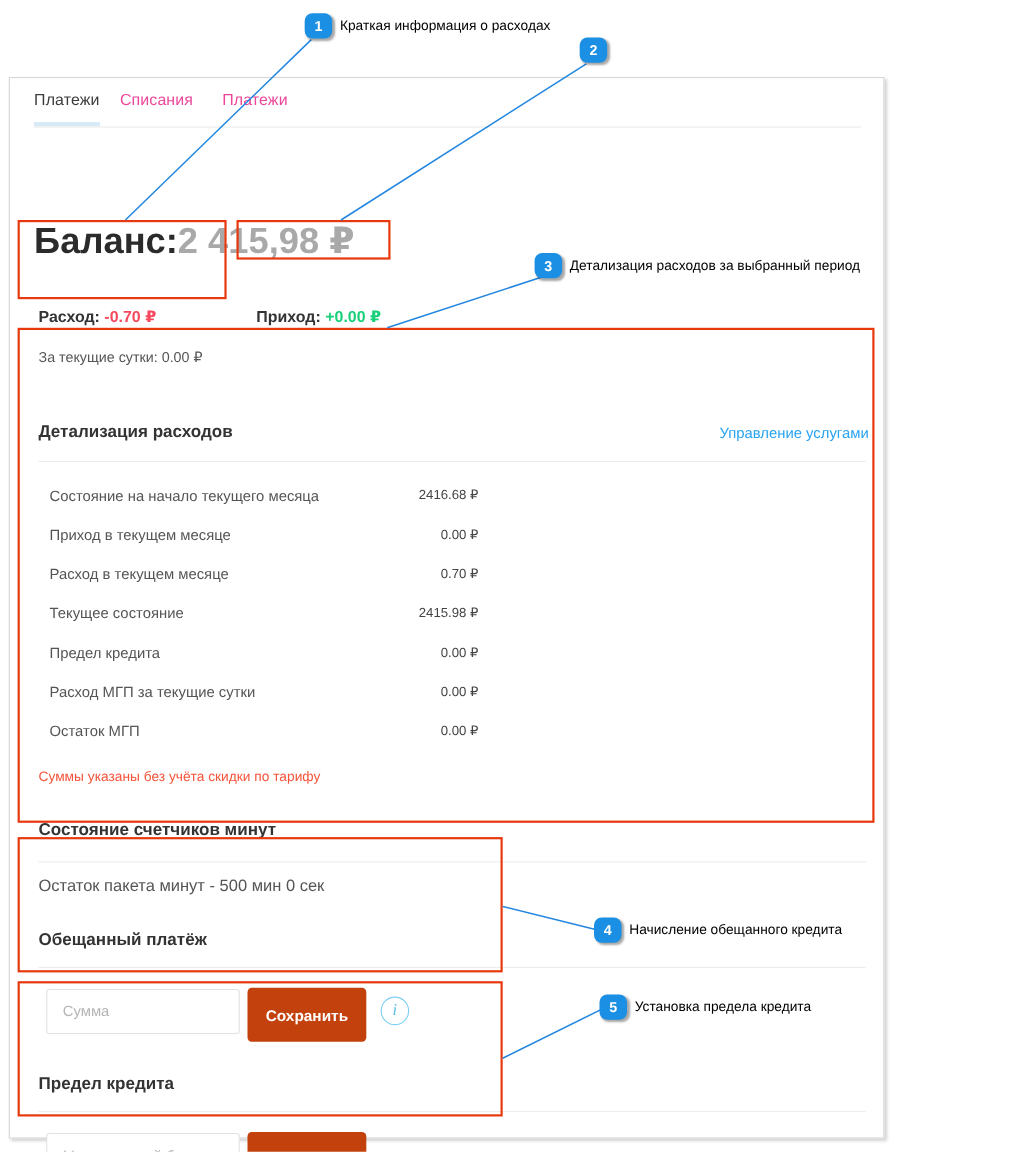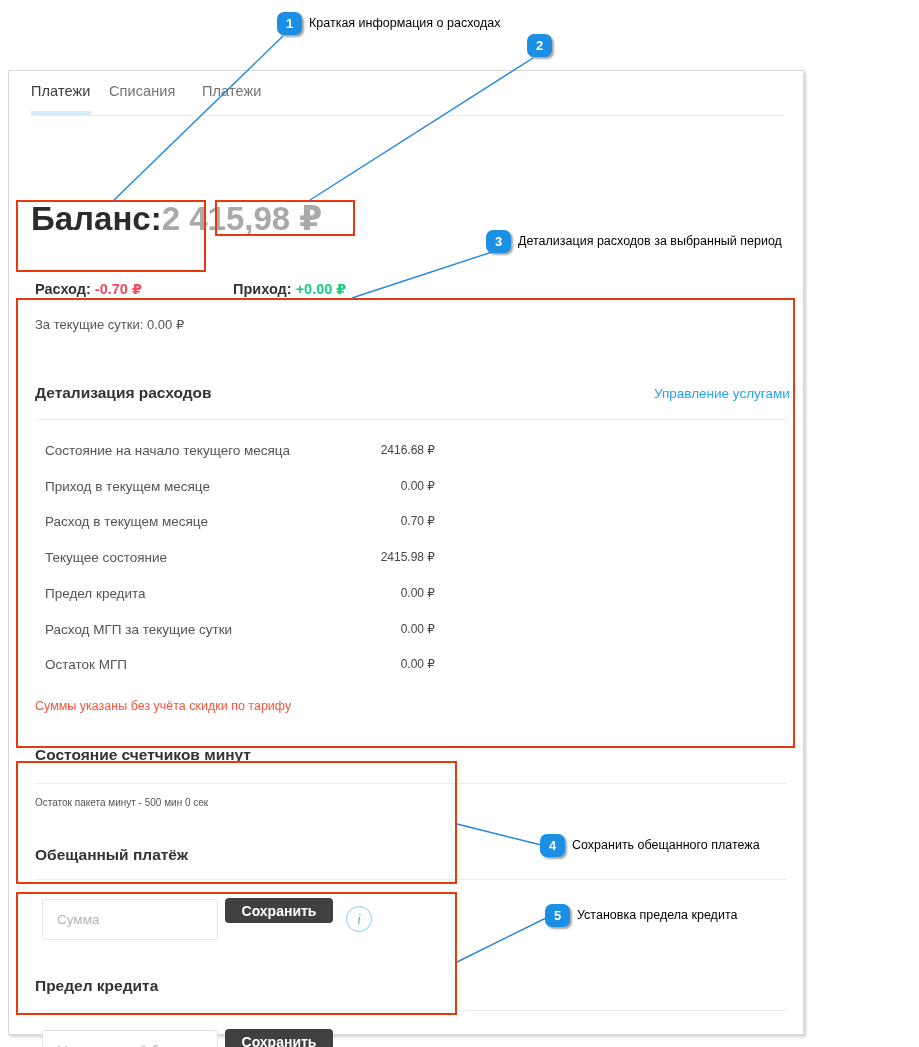--- a/index.html
+++ b/index.html
@@ -17,21 +17,21 @@
   .app-card{
     position:absolute;left:8px;top:70px;width:796px;height:965px;
     background:#fff;border:1px solid #d8d8d8;
     box-shadow:2px 2px 3px rgba(0,0,0,.18);
     box-sizing:border-box;
   }
 
   
   .tabs{position:absolute;left:0;top:0;width:100%;height:44px;}
   .tab{
-    position:absolute;top:12px;font-size:14.5px;color:#737373;
+    position:absolute;top:12px;font-size:14.5px;color:#ec4899;
     letter-spacing:.1px;white-space:nowrap;cursor:pointer;
   }
   .tab.active{color:#3c3c3c;}
   .tab-underline{position:absolute;height:4px;background:#d6eaf8;}
   .tabs-rule{position:absolute;left:22px;top:44px;width:752px;height:1px;background:#ececec;}
 
   
   .balance-row{
     position:absolute;left:22px;top:131px;
     font-size:33px;font-weight:bold;line-height:1;white-space:nowrap;
@@ -58,34 +58,34 @@
   #manage-link{position:absolute;left:645px;top:315px;}
   #details-rule{left:26px;top:348px;width:752px;}
 
   .det-row{position:absolute;left:36px;width:390px;height:22px;}
   .det-name{position:absolute;left:0;top:0;font-size:13.5px;color:#555;white-space:nowrap;text-align:right;}
   .det-val{position:absolute;right:0;top:0;font-size:12px;color:#444;white-space:nowrap;}
 
   #notice{position:absolute;left:26px;top:628px;font-size:12.5px;color:#f4553b;white-space:nowrap;}
   #counters-title{position:absolute;left:26px;top:675px;}
   #counters-rule{left:26px;top:712px;width:752px;}
-  #counter-line{position:absolute;left:26px;top:726px;font-size:10px;color:#555;white-space:nowrap;}
+  #counter-line{position:absolute;left:26px;top:726px;font-size:15px;color:#555;white-space:nowrap;}
 
   
   .form-title{position:absolute;font-size:15.5px;font-weight:bold;color:#333;white-space:nowrap;}
   .txt-input{
     position:absolute;height:41px;box-sizing:border-box;
     border:1px solid #e2e2e2;background:#fff;border-radius:3px;
     font-size:13.5px;color:#333;padding:0 14px;outline:none;
     font-family:"Liberation Sans","DejaVu Sans",sans-serif;
   }
   .txt-input::placeholder{color:#b4b4b4;}
   .btn-save{
-    position:absolute;height:25px;box-sizing:border-box;
-    background:#404040;border:none;border-radius:4px;color:#fff;
+    position:absolute;height:49px;box-sizing:border-box;
+    background:#c2410c;border:none;border-radius:4px;color:#fff;
     font-size:14px;font-weight:bold;cursor:pointer;
     font-family:"Liberation Sans","DejaVu Sans",sans-serif;
   }
   .info-icon{
     position:absolute;width:26px;height:26px;border-radius:50%;
     border:1.6px solid #7fd0f2;box-sizing:border-box;cursor:pointer;
     color:#58bdea;font-size:15px;font-style:italic;
     display:flex;align-items:center;justify-content:center;
     font-family:"Liberation Serif","DejaVu Serif",serif;
   }
@@ -213,18 +213,18 @@
 
   <div class="callout-badge" style="left:277px;top:12px;">1</div>
   <div class="callout-text" style="left:309px;top:16px;">Краткая информация о расходах</div>
 
   <div class="callout-badge" style="left:527px;top:34px;">2</div>
 
   <div class="callout-badge" style="left:486px;top:230px;">3</div>
   <div class="callout-text" style="left:518px;top:234px;">Детализация расходов за выбранный период</div>
 
   <div class="callout-badge" style="left:540px;top:834px;">4</div>
-  <div class="callout-text" style="left:572px;top:838px;">Сохранить обещанного платежа</div>
+  <div class="callout-text" style="left:572px;top:838px;">Начисление обещанного кредита</div>
 
   <div class="callout-badge" style="left:545px;top:904px;">5</div>
   <div class="callout-text" style="left:577px;top:908px;">Установка предела кредита</div>
 
 </div>
 
 </body></html>

